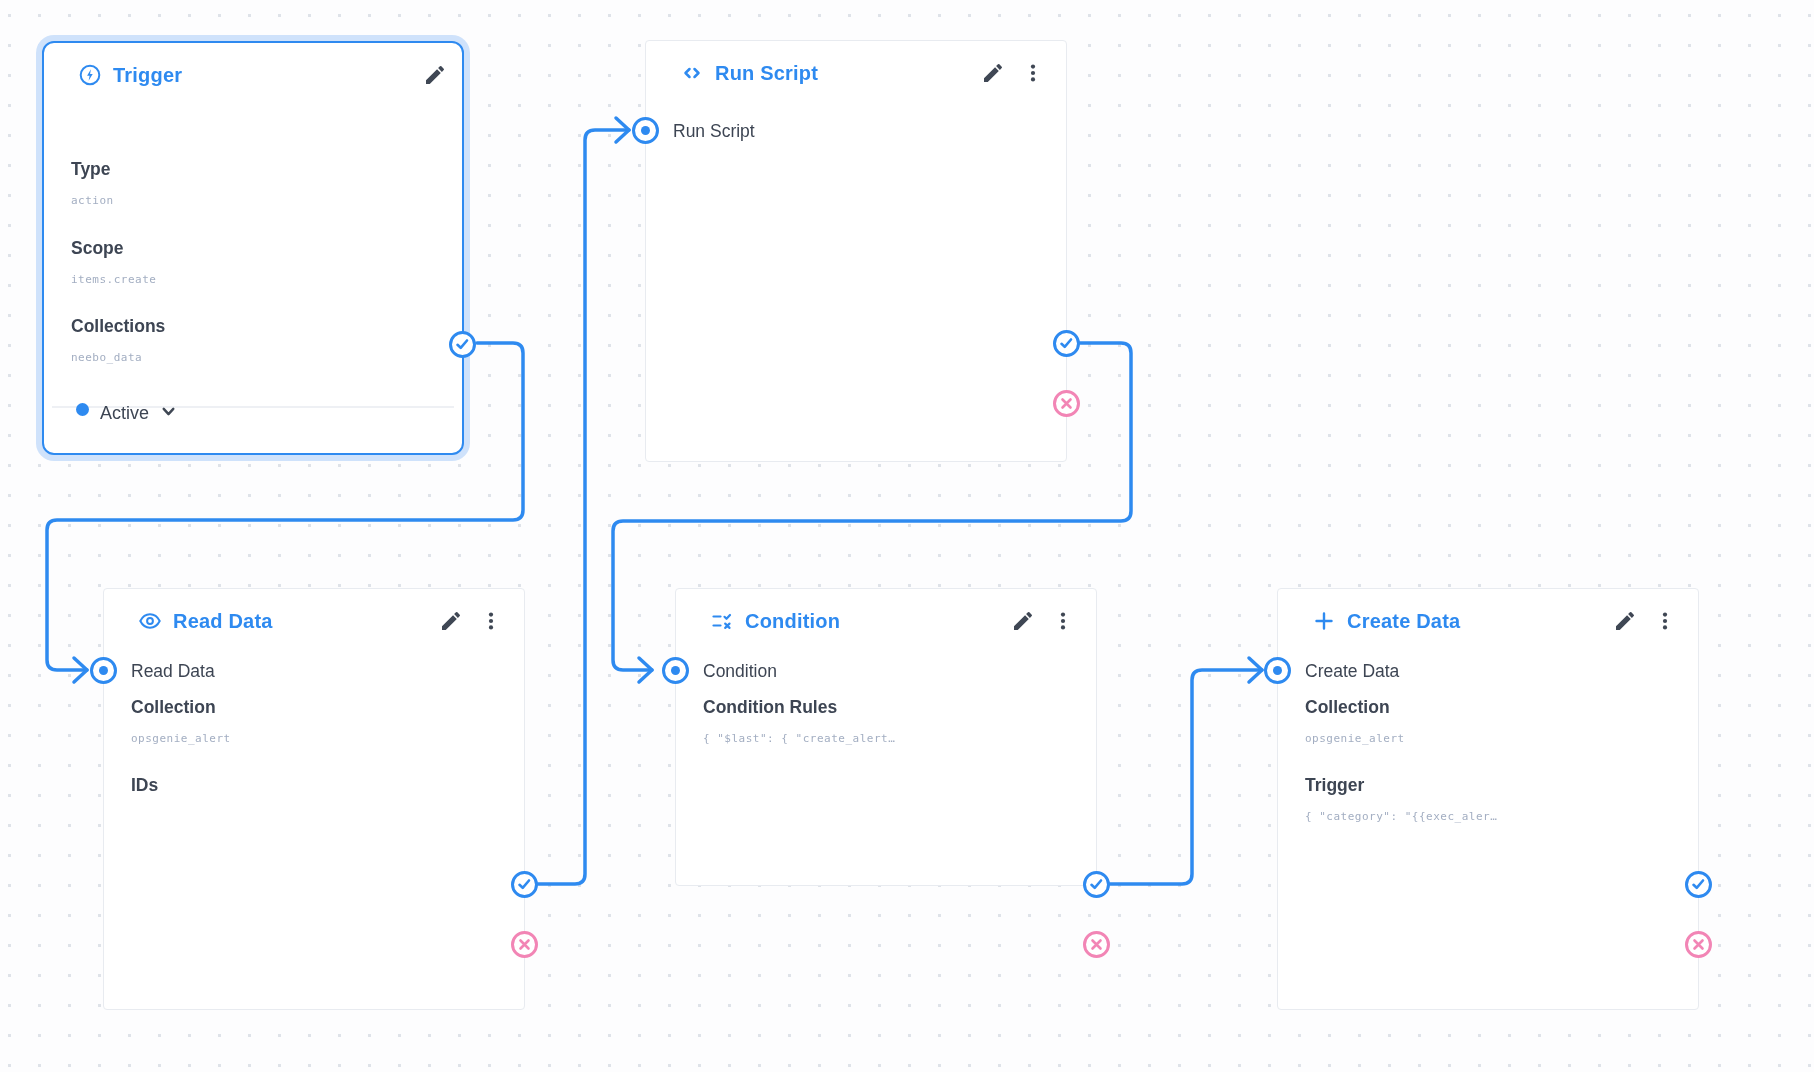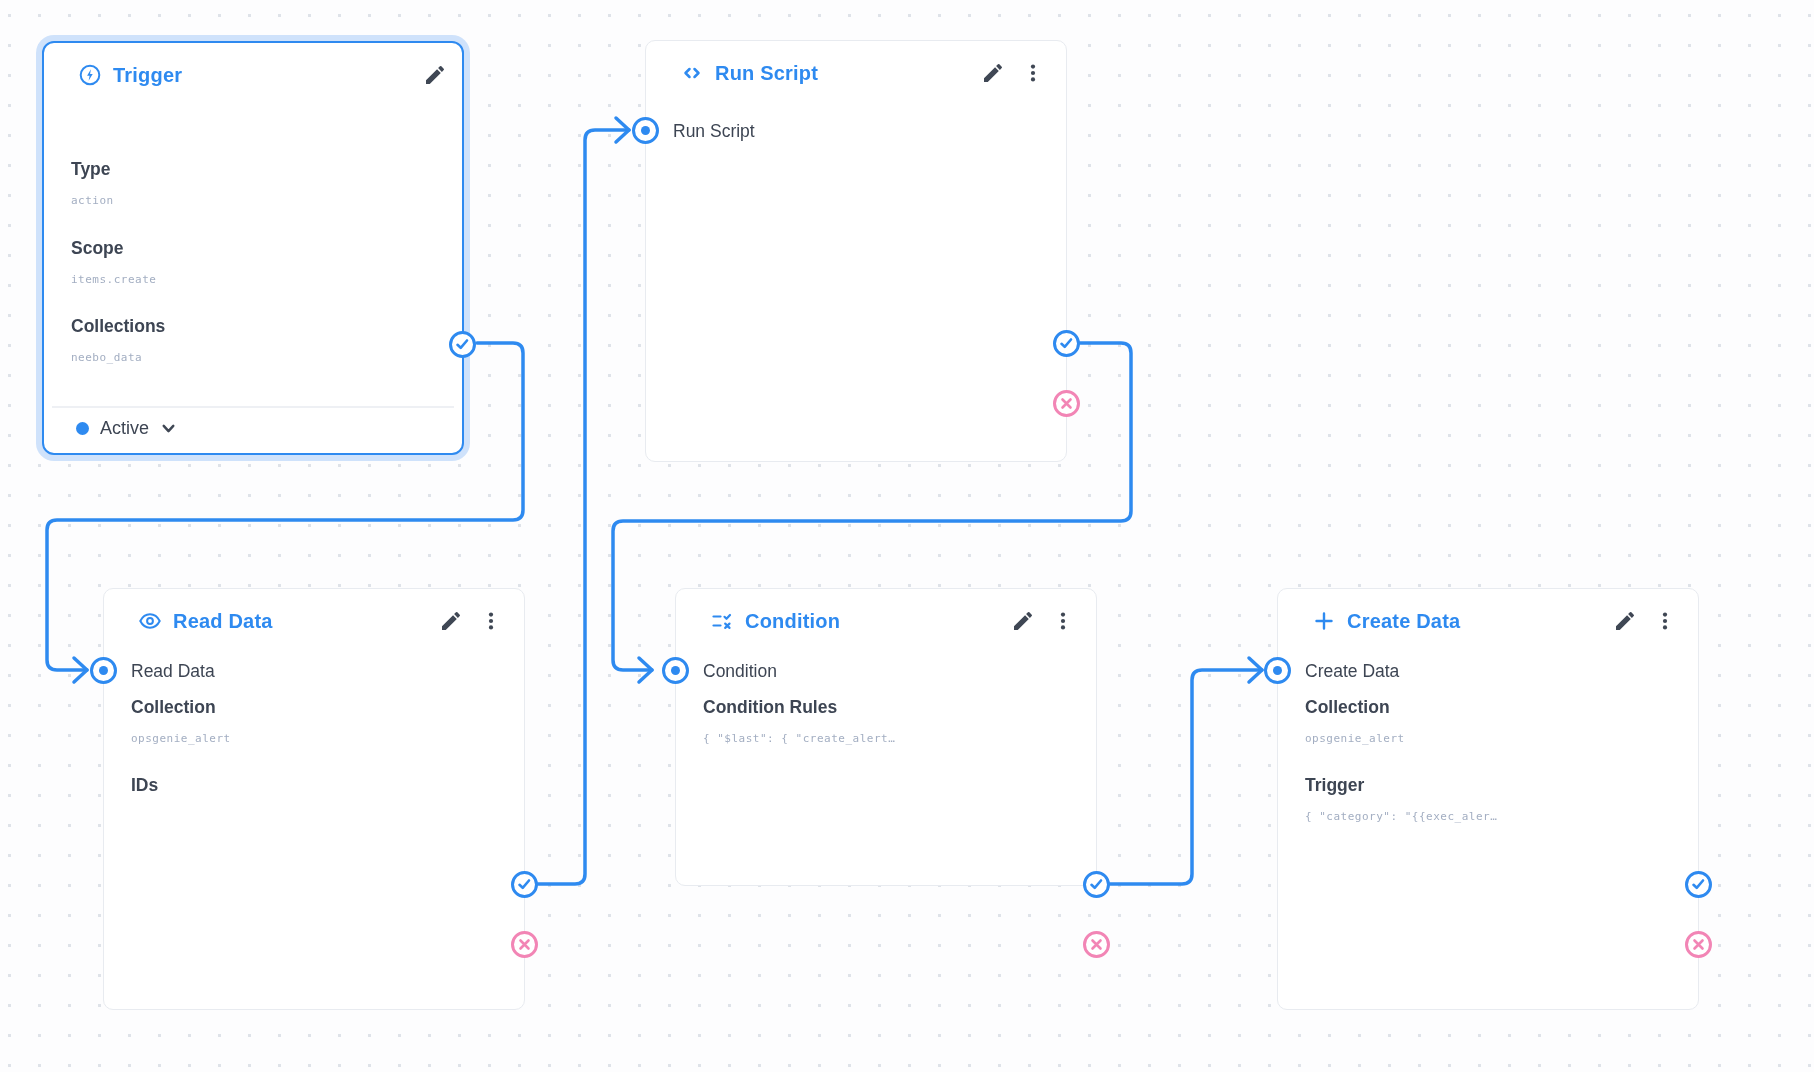--- a/index.html
+++ b/index.html
@@ -18,42 +18,42 @@
     background-color:#fdfdfe;
     background-image:radial-gradient(circle at 1.5px 1.5px, var(--dot-grid) 1.6px, transparent 1.6px);
     background-size:30px 30px;
     background-position:8px 14px;
   }
   svg.wires{position:absolute;left:0;top:0;z-index:1;pointer-events:none}
   .wire{fill:none;stroke:var(--accent-blue);stroke-width:3.5px;stroke-linecap:round;stroke-linejoin:round}
 
   .node{
     position:absolute;background:#fff;border:1.5px solid var(--node-border);
-    border-radius:10px;z-index:2;
+    border-radius:4px;z-index:2;
   }
   .node.selected{
     border:2.5px solid var(--accent-blue);
     box-shadow:0 0 0 6px var(--ring-blue);
     border-radius:12px;
   }
   .node-header{position:absolute;left:34px;top:18px;display:flex;align-items:center;gap:11px;height:28px}
   .nicon{color:var(--accent-blue);display:flex;align-items:center;justify-content:center;width:24px;height:24px}
   .ntitle{font-size:20px;font-weight:700;color:var(--accent-blue);letter-spacing:.2px;white-space:nowrap}
   .icon-btn{position:absolute;width:26px;height:26px;border:none;background:transparent;color:#3f4754;cursor:pointer;display:flex;align-items:center;justify-content:center;padding:0}
   .icon-btn.edit{right:60px;top:19px}
   .icon-btn.menu{right:20px;top:19px}
   .node.selected .icon-btn.edit{right:14px}
 
   .row{position:absolute;left:27px;right:24px;height:28px;line-height:28px;font-size:17.5px;color:var(--label-dark);white-space:nowrap;overflow:hidden}
   .row.plain{font-weight:400}
   .row.bold{font-weight:700}
   .row.mono{font-family:"DejaVu Sans Mono",monospace;font-size:11px;color:var(--value-muted);letter-spacing:.5px}
 
   .divider{position:absolute;left:8px;right:8px;height:1.5px;background:#eef0f4}
-  .status-row{position:absolute;left:0;right:0;bottom:0;height:50px;display:flex;align-items:center;gap:11px;padding-left:32px;cursor:pointer;background:transparent;border:none}
+  .status-row{position:absolute;left:0;right:0;bottom:0;height:50px;display:flex;align-items:flex-start;gap:11px;padding-left:32px;cursor:pointer;background:transparent;border:none}
   .status-dot{width:13px;height:13px;border-radius:50%;background:var(--accent-blue)}
   .status-label{font-size:18px;color:var(--label-dark);font-weight:400}
 
   .conn{position:absolute;width:27px;height:27px;border-radius:50%;background:#fff;display:flex;align-items:center;justify-content:center;z-index:3;cursor:pointer}
   .conn.input{left:-14px;border:3.5px solid var(--accent-blue)}
   .conn.input::after{content:"";width:9px;height:9px;border-radius:50%;background:var(--accent-blue)}
   .conn.resolve{right:-14px;border:3px solid var(--accent-blue)}
   .conn.reject{right:-14px;border:3px solid var(--reject-pink)}
 </style>
 </head>

